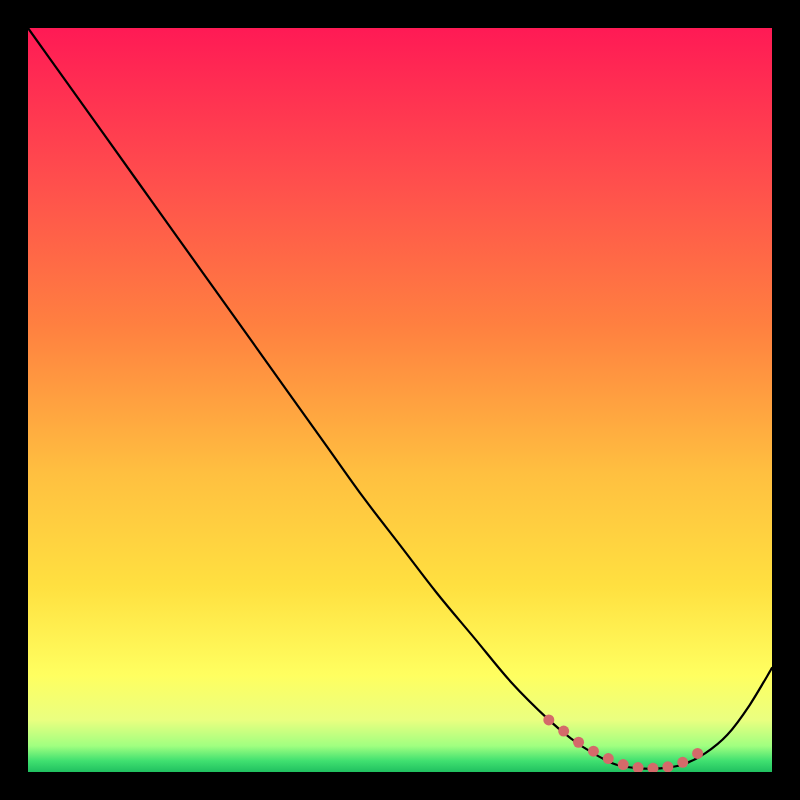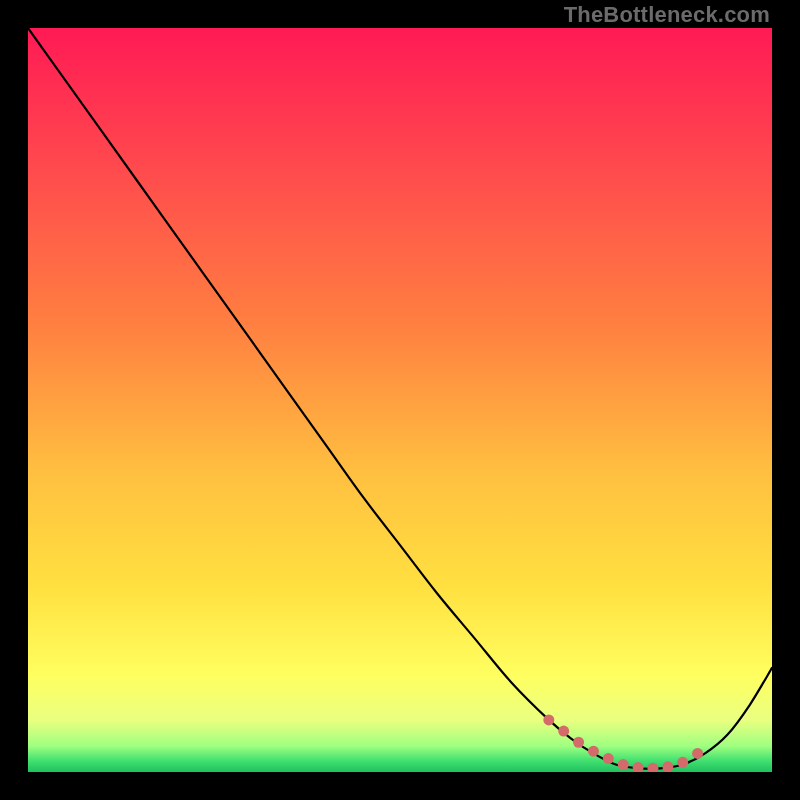--- a/index.html
+++ b/index.html
@@ -34,21 +34,20 @@
     letter-spacing: 0.2px;
   }
   svg {
     display: block;
   }
 </style>
 </head>
 <body>
 
 <div class="chart-container">
-  <div class="attribution">TheBottleneck.com</div>
   <div class="plot-area">
     <svg id="chart-svg" width="744" height="744" viewBox="0 0 744 744">
       <defs>
         <linearGradient id="bg-grad" x1="0" y1="0" x2="0" y2="1">
             <stop offset="0%" stop-color="#ff1a55"></stop>
             <stop offset="20%" stop-color="#ff4d4d"></stop>
             <stop offset="40%" stop-color="#ff8040"></stop>
             <stop offset="60%" stop-color="#ffc040"></stop>
             <stop offset="75%" stop-color="#ffe040"></stop>
             <stop offset="87%" stop-color="#ffff60"></stop>

